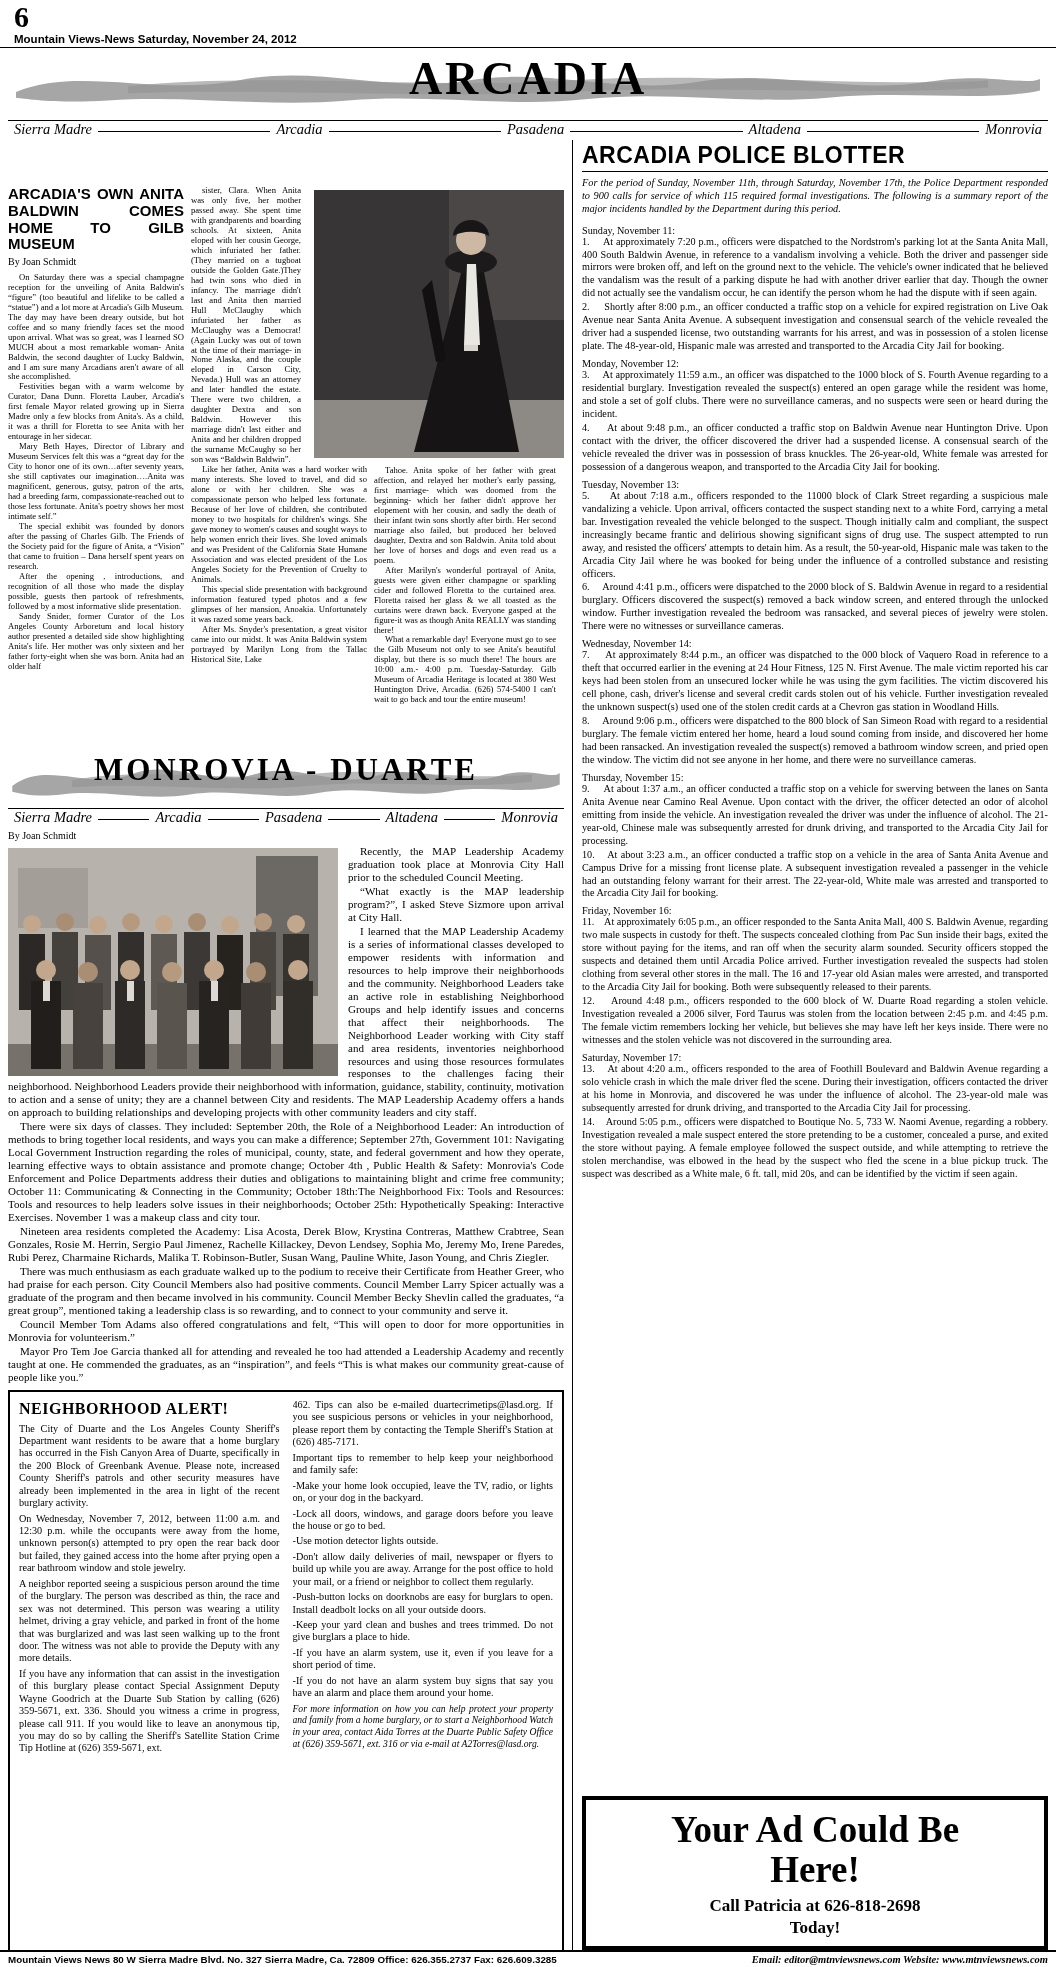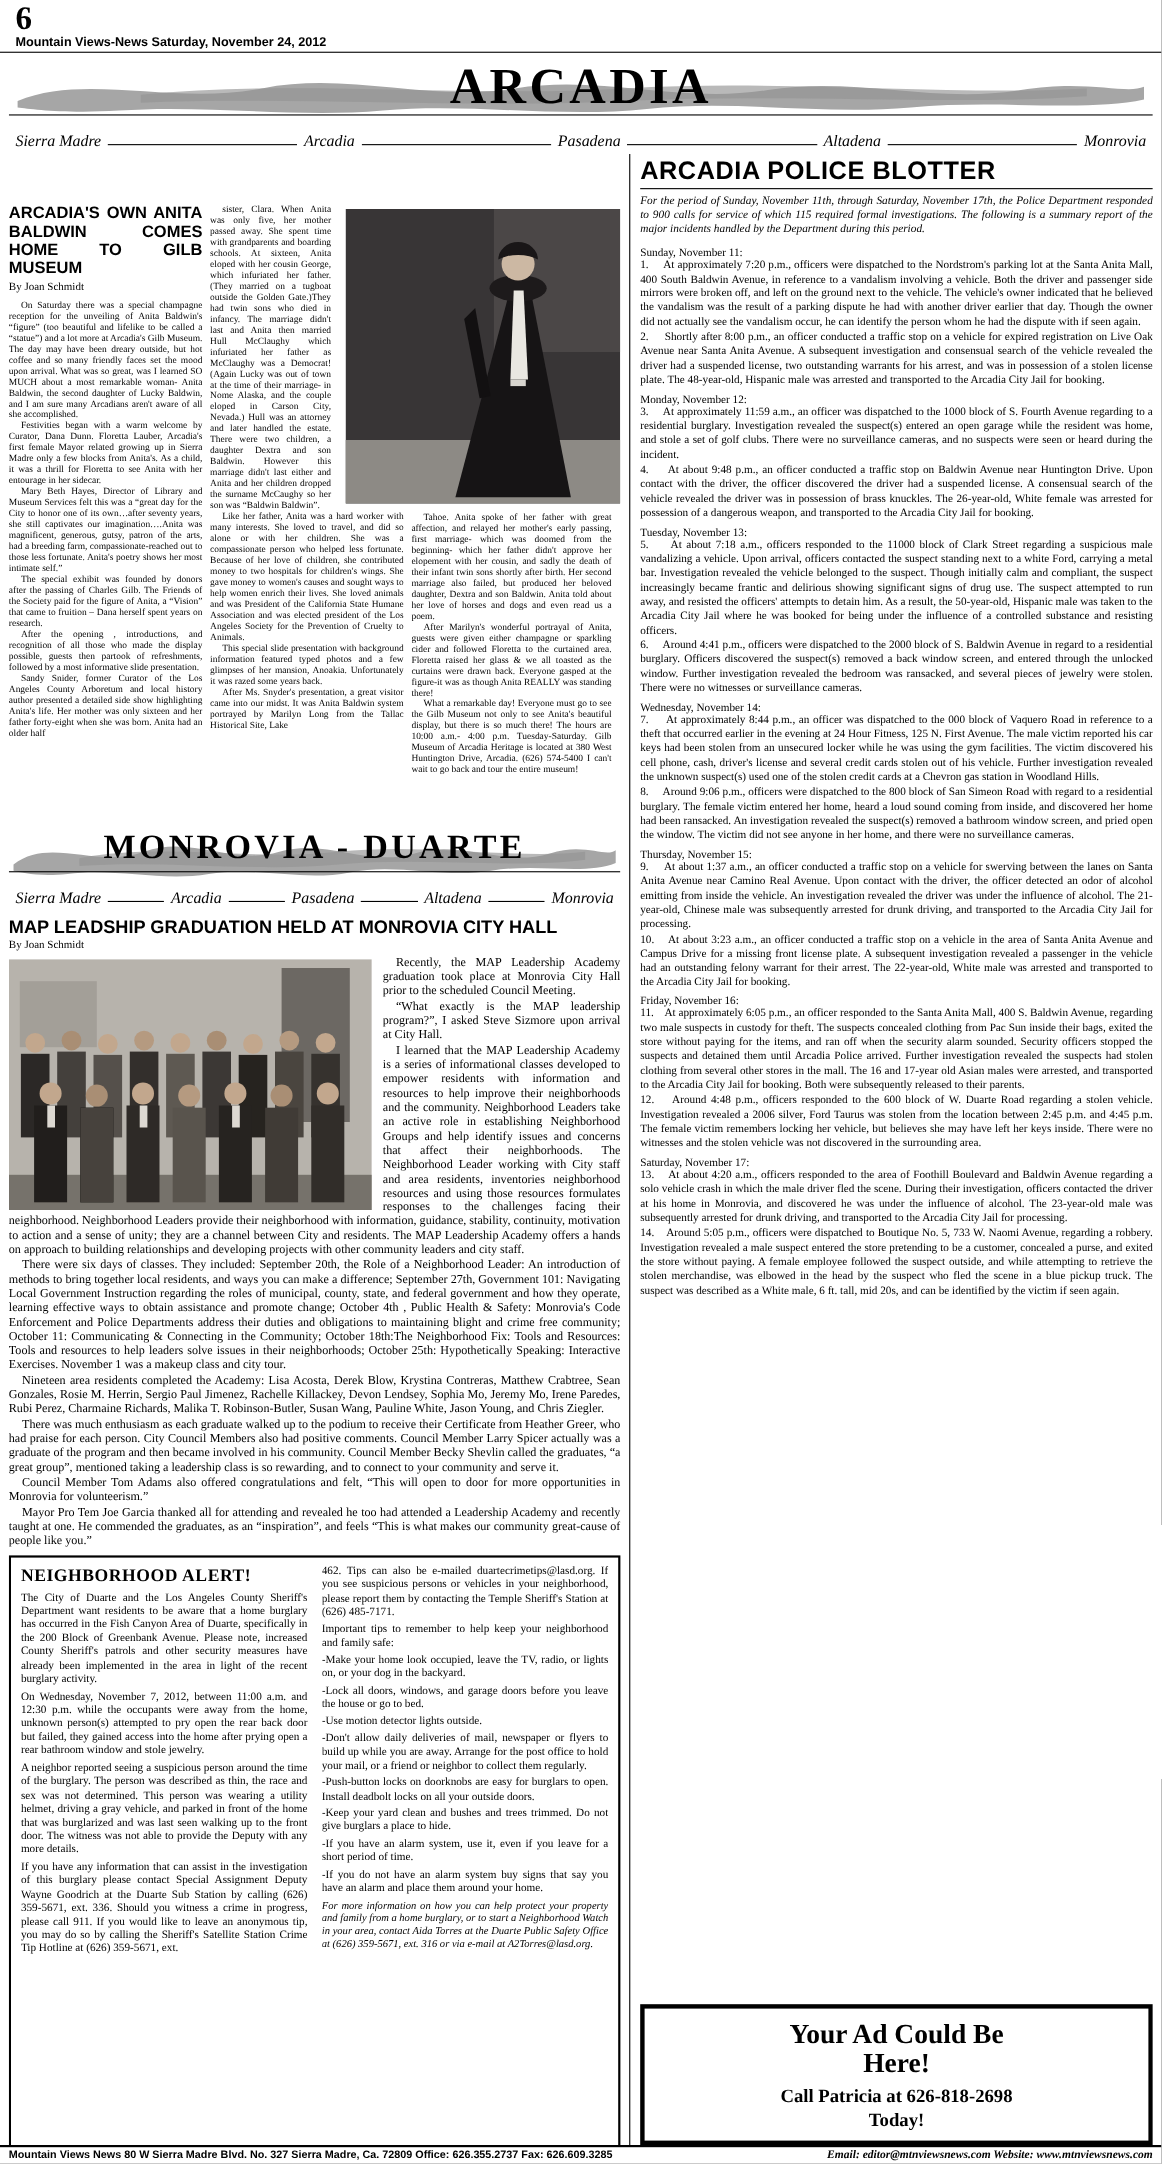--- a/index.html
+++ b/index.html
@@ -14,21 +14,21 @@
   .banner{position:relative;overflow:hidden;}
   .banner-wide{height:90px;margin:2px 8px 0 8px;}
   .banner-narrow{height:84px;margin:6px 0 2px 0;}
   .blob{position:absolute;left:0;top:6px;width:100%;height:56px;}
   .blob svg{width:100%;height:100%;}
   .banner-title{position:absolute;left:0;right:0;top:2px;text-align:center;
     font-family:"Liberation Serif",serif;font-weight:bold;letter-spacing:3px;}
   .banner-wide .banner-title{font-size:46px;}
   .banner-narrow .banner-title{font-size:31px;top:8px;}
   .cities{position:absolute;left:0;right:0;bottom:2px;border-top:1.2px solid #000;
-    display:flex;align-items:center;padding-top:16px;}
+    display:flex;align-items:center;padding-top:0;}
   .city{font-style:italic;font-size:14.5px;padding:0 6px;white-space:nowrap;}
   .city-rule{flex:1;border-top:1.2px solid #000;height:0;margin-top:4px;}
   
   .main{flex:1;display:flex;padding:0 8px;overflow:hidden;}
   .left-col{width:556px;padding-right:8px;overflow:hidden;margin-top:42px;}
   .right-col{flex:1;border-left:1.5px solid #000;padding-left:9px;
     display:flex;flex-direction:column;overflow:hidden;}
   
   .anita-body{position:relative;height:552px;margin-top:4px;overflow:hidden;}
   .acol{position:absolute;top:0;bottom:0;overflow:hidden;text-align:justify;
@@ -61,21 +61,21 @@
   .apara.italic{font-style:italic;font-size:9.6px;}
   
   .blotter-head{font-family:"Liberation Sans",sans-serif;font-weight:bold;font-size:23px;
     letter-spacing:.5px;margin:2px 0 2px 0;border-bottom:1.6px solid #000;padding-bottom:2px;}
   .blotter-intro{font-style:italic;font-size:10.3px;line-height:1.25;text-align:justify;margin:3px 0 4px 0;}
   .blot-day{font-size:10.2px;margin:5px 0 0 0;}
   .blot-item{font-size:10.2px;line-height:1.27;text-align:justify;margin:0 0 1px 0;}
   
   .ad-box{margin-top:auto;border:4px solid #000;padding:10px 6px 8px 6px;text-align:center;
     font-family:"Liberation Serif",serif;font-weight:bold;}
-  .ad-big{font-size:25px;line-height:1.08;}
+  .ad-big{font-size:37px;line-height:1.08;}
   .ad-small{font-size:17px;margin-top:6px;}
   .ad-small2{font-size:17px;margin-top:2px;}
   
   .ftr{border-top:2px solid #000;display:flex;justify-content:space-between;align-items:center;
     padding:2px 8px;font-family:"Liberation Sans",sans-serif;font-size:9.8px;font-weight:bold;}
   .ftr .right{font-family:"Liberation Serif",serif;font-style:italic;font-size:10.5px;}
 </style>
 </head>
 <body>
 
@@ -171,21 +171,20 @@
             <span class="city-rule"></span>
             <span class="city">Pasadena</span>
             <span class="city-rule"></span>
             <span class="city">Altadena</span>
             <span class="city-rule"></span>
             <span class="city">Monrovia</span>
           </div>
       </div>
 
       <article>
-        <h2 class="map-headline">MAP LEADSHIP GRADUATION HELD AT MONROVIA CITY HALL</h2>
         <div class="map-byline">By Joan Schmidt</div>
         <div class="map-body">
           <div class="map-photo">
             <svg viewBox="0 0 330 228" preserveAspectRatio="none">
               <rect width="330" height="228" fill="#b7b3ac"></rect>
               <rect x="248" y="8" width="62" height="140" fill="#6c6863"></rect>
               <rect x="10" y="20" width="70" height="60" fill="#a39f98"></rect>
               <rect y="196" width="330" height="32" fill="#76726b"></rect>
               <g>
                 <circle cx="24" cy="76" r="9" fill="#c2a78d"></circle>

